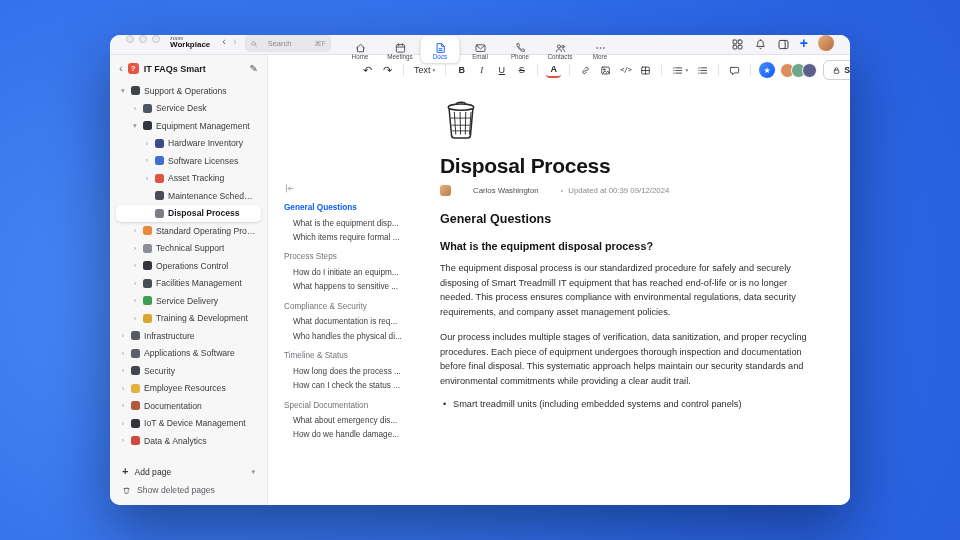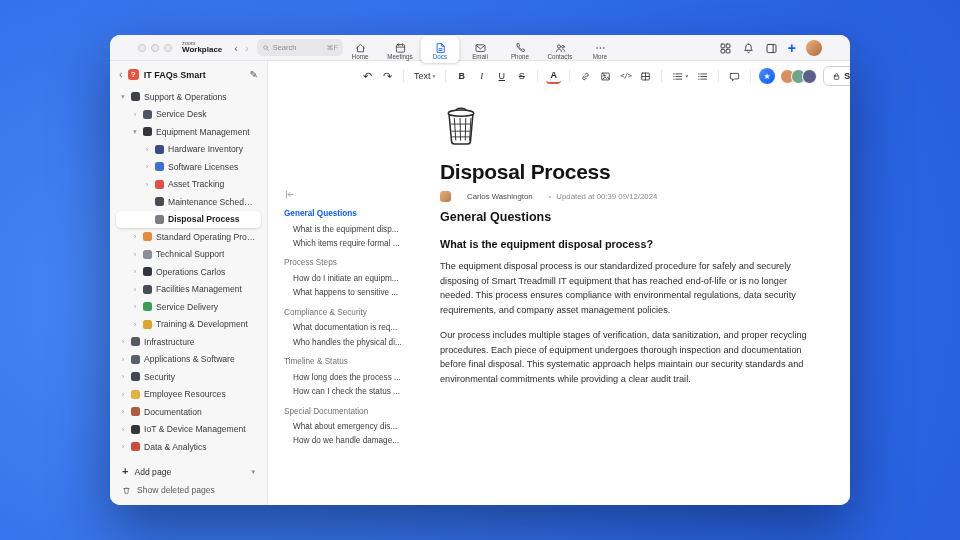--- a/index.html
+++ b/index.html
@@ -6,30 +6,30 @@
   html,body{width:960px;height:540px;overflow:hidden}
   body{
     font-family:"Liberation Sans",sans-serif;
     background:radial-gradient(130% 170% at 22% 55%, #4a8bf7 0%, #2e6ae8 45%, #1b4ccc 100%);
     position:relative;
   }
   .window{position:absolute;left:110px;top:35px;width:740px;height:470px;background:#fff;border-radius:10px;
     box-shadow:0 25px 60px rgba(0,10,45,.45);overflow:hidden;display:flex;flex-direction:column}
 
   
-  .titlebar{height:26px;background:#f5f5f7;border-bottom:1px solid #e4e4e8;display:flex;align-items:center;
-    padding:0 28px;gap:8px;position:relative;flex:none}
+  .titlebar{height:20px;background:#f5f5f7;border-bottom:1px solid #e4e4e8;display:flex;align-items:flex-start;
+    padding:0 16px;gap:8px;position:relative;flex:none}
   .traffic{display:flex;gap:5px}
   .traffic i{width:8px;height:8px;border-radius:50%;border:1px solid #c4c4ca;background:#ebebee;display:block}
   .logo{display:flex;flex-direction:column;line-height:1.1;margin-left:2px}
   .logo .z{font-size:5.5px;color:#555}
   .logo .w{font-size:8px;font-weight:bold;color:#141416}
   .navarrows{display:flex;gap:7px;font-size:11px;color:#6a6a70;margin-left:4px}
   .navarrows .fwd{color:#b5b5bb}
-  .search{width:86px;height:17px;background:#e7e7ea;border-radius:5px;display:flex;align-items:center;gap:3px;
+  .search{width:86px;height:17px;background:#e7e7ea;border-radius:5px;display:flex;align-items:center;gap:10px;
     padding:0 5px;color:#8a8a92;font-size:7.5px}
   .search .sicon{width:8px;height:8px;color:#8a8a92;flex:none}
   .search .kbd{margin-left:auto;font-size:7px;color:#9a9aa2}
   .tabs{position:absolute;left:50%;transform:translateX(-50%);top:1px;display:flex;gap:1px}
   .tab{width:39px;height:27px;display:flex;flex-direction:column;align-items:center;justify-content:center;gap:1px;
     border-radius:6px;color:#4c4c52}
   .tab .ticon{width:12px;height:12px}
   .tab .tlabel{font-size:6.3px}
   .tab.active{background:#fff;box-shadow:0 1px 3px rgba(0,0,0,.18);color:#0b5cff}
   .tr-icons{margin-left:auto;display:flex;align-items:center;gap:10px;color:#3f3f45}
@@ -89,21 +89,21 @@
   
   .doc-wrap{flex:1;display:flex;min-height:0}
   .toc{width:148px;flex:none;padding:98px 4px 0 16px;font-size:8.2px}
   .toc-collapse{width:11px;height:11px;color:#9a9aa2;margin-bottom:9px}
   .toc-section{margin:8px 0 4px;color:#73737a}
   .toc-section.active{color:#0b5cff;font-weight:bold;margin-top:0}
   .toc-item{padding:2.6px 0 2.6px 9px;color:#3e3e44;white-space:nowrap;overflow:hidden}
   .doc{flex:1;padding:13px 34px 0 24px;overflow:hidden;color:#2e2e33}
   .doc-icon{width:38px;height:42px;margin:0 0 4px 2px}
   .doc-title{font-size:21px;font-weight:bold;color:#141417;margin:6px 0 7px;letter-spacing:-.3px}
-  .byline{display:flex;align-items:center;gap:16px;font-size:7.8px;color:#8a8a92;margin-bottom:8px}
+  .byline{display:flex;align-items:center;gap:22px;font-size:7.8px;color:#8a8a92;margin-bottom:16px}
   .byline .bav{width:11px;height:11px;border-radius:3px;background:linear-gradient(135deg,#e8b27c,#b97a4a);flex:none}
   .byline .bauthor{color:#4c4c52}
   .byline .bupd::before{content:"•";margin-right:5px;color:#b5b5bb}
   .h2{font-size:12.5px;font-weight:bold;color:#141417;margin:6px 0 13px}
   .h3{font-size:10.8px;font-weight:bold;color:#141417;margin:14px 0 9px}
   .h3.spaced{margin-top:26px}
   .doc p{font-size:9.2px;line-height:1.58;margin-bottom:11px;max-width:382px}
   .doc ul{list-style:none;margin-top:4px}
   .doc li{font-size:9.2px;margin-bottom:11.5px;padding-left:13px;position:relative;max-width:382px}
   .doc li::before{content:"•";position:absolute;left:3px}
@@ -265,21 +265,21 @@
             <span class="lbl">Standard Operating Procedures</span>
           </div>
           <div class="trow" style="padding-left: 15px;">
             <span class="chev">›</span>
             <span class="ticn" style="background: rgb(138, 143, 150);"></span>
             <span class="lbl">Technical Support</span>
           </div>
           <div class="trow" style="padding-left: 15px;">
             <span class="chev">›</span>
             <span class="ticn" style="background: rgb(51, 54, 59);"></span>
-            <span class="lbl">Operations Carlos</span>
+            <span class="lbl">Operations Control</span>
           </div>
           <div class="trow" style="padding-left: 15px;">
             <span class="chev">›</span>
             <span class="ticn" style="background: rgb(74, 78, 84);"></span>
             <span class="lbl">Facilities Management</span>
           </div>
           <div class="trow" style="padding-left: 15px;">
             <span class="chev">›</span>
             <span class="ticn" style="background: rgb(58, 158, 85);"></span>
             <span class="lbl">Service Delivery</span>
@@ -458,19 +458,20 @@
           <div class="byline">
             <span class="bav"></span>
             <span class="bauthor">Carlos Washington</span>
             <span class="bupd">Updated at 00:39 09/12/2024</span>
           </div>
           <div class="h2">General Questions</div>
           <div class="h3">What is the equipment disposal process?</div>
           <p>The equipment disposal process is our standardized procedure for safely and securely disposing of Smart Treadmill IT equipment that has reached end-of-life or is no longer needed. This process ensures compliance with environmental regulations, data security requirements, and company asset management policies.</p>
           <p>Our process includes multiple stages of verification, data sanitization, and proper recycling procedures. Each piece of equipment undergoes thorough inspection and documentation before final disposal. This systematic approach helps maintain our security standards and environmental commitments while providing a clear audit trail.</p>
           <ul>
+              <li>Smart treadmill units (including embedded systems and control panels)</li>
             </ul>
         </div>
       </div>
     </div>
 
   </div>
 </div>
 
 </body></html>

